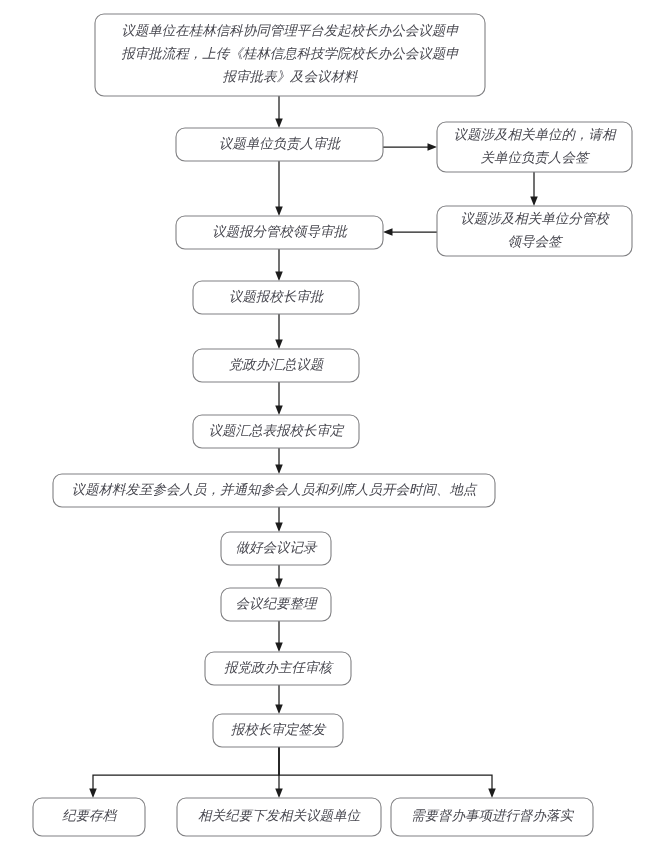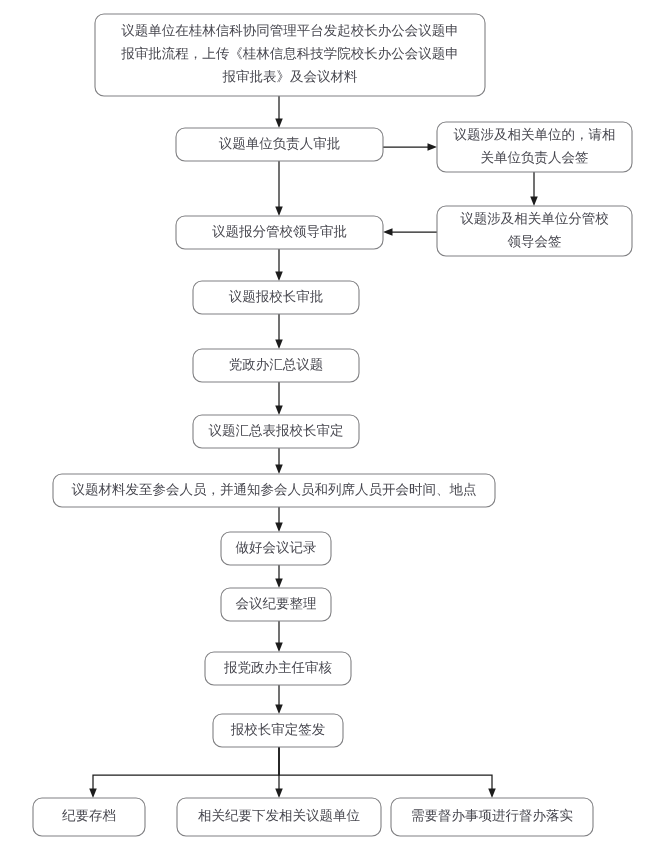--- a/index.html
+++ b/index.html
@@ -12,20 +12,21 @@
     width: 656px;
     height: 849px;
     font-family: "Liberation Serif", "DejaVu Serif", serif;
     overflow: hidden;
   }
   #flow-root {
     position: relative;
     width: 548px;
     height: 849px;
     background: #ffffff;
+    font-style: italic;
   }
   svg.flow-canvas {
     position: absolute;
     top: 0;
     left: 0;
     width: 656px;
     height: 849px;
   }
   .node-rect {
     fill: #ffffff;

